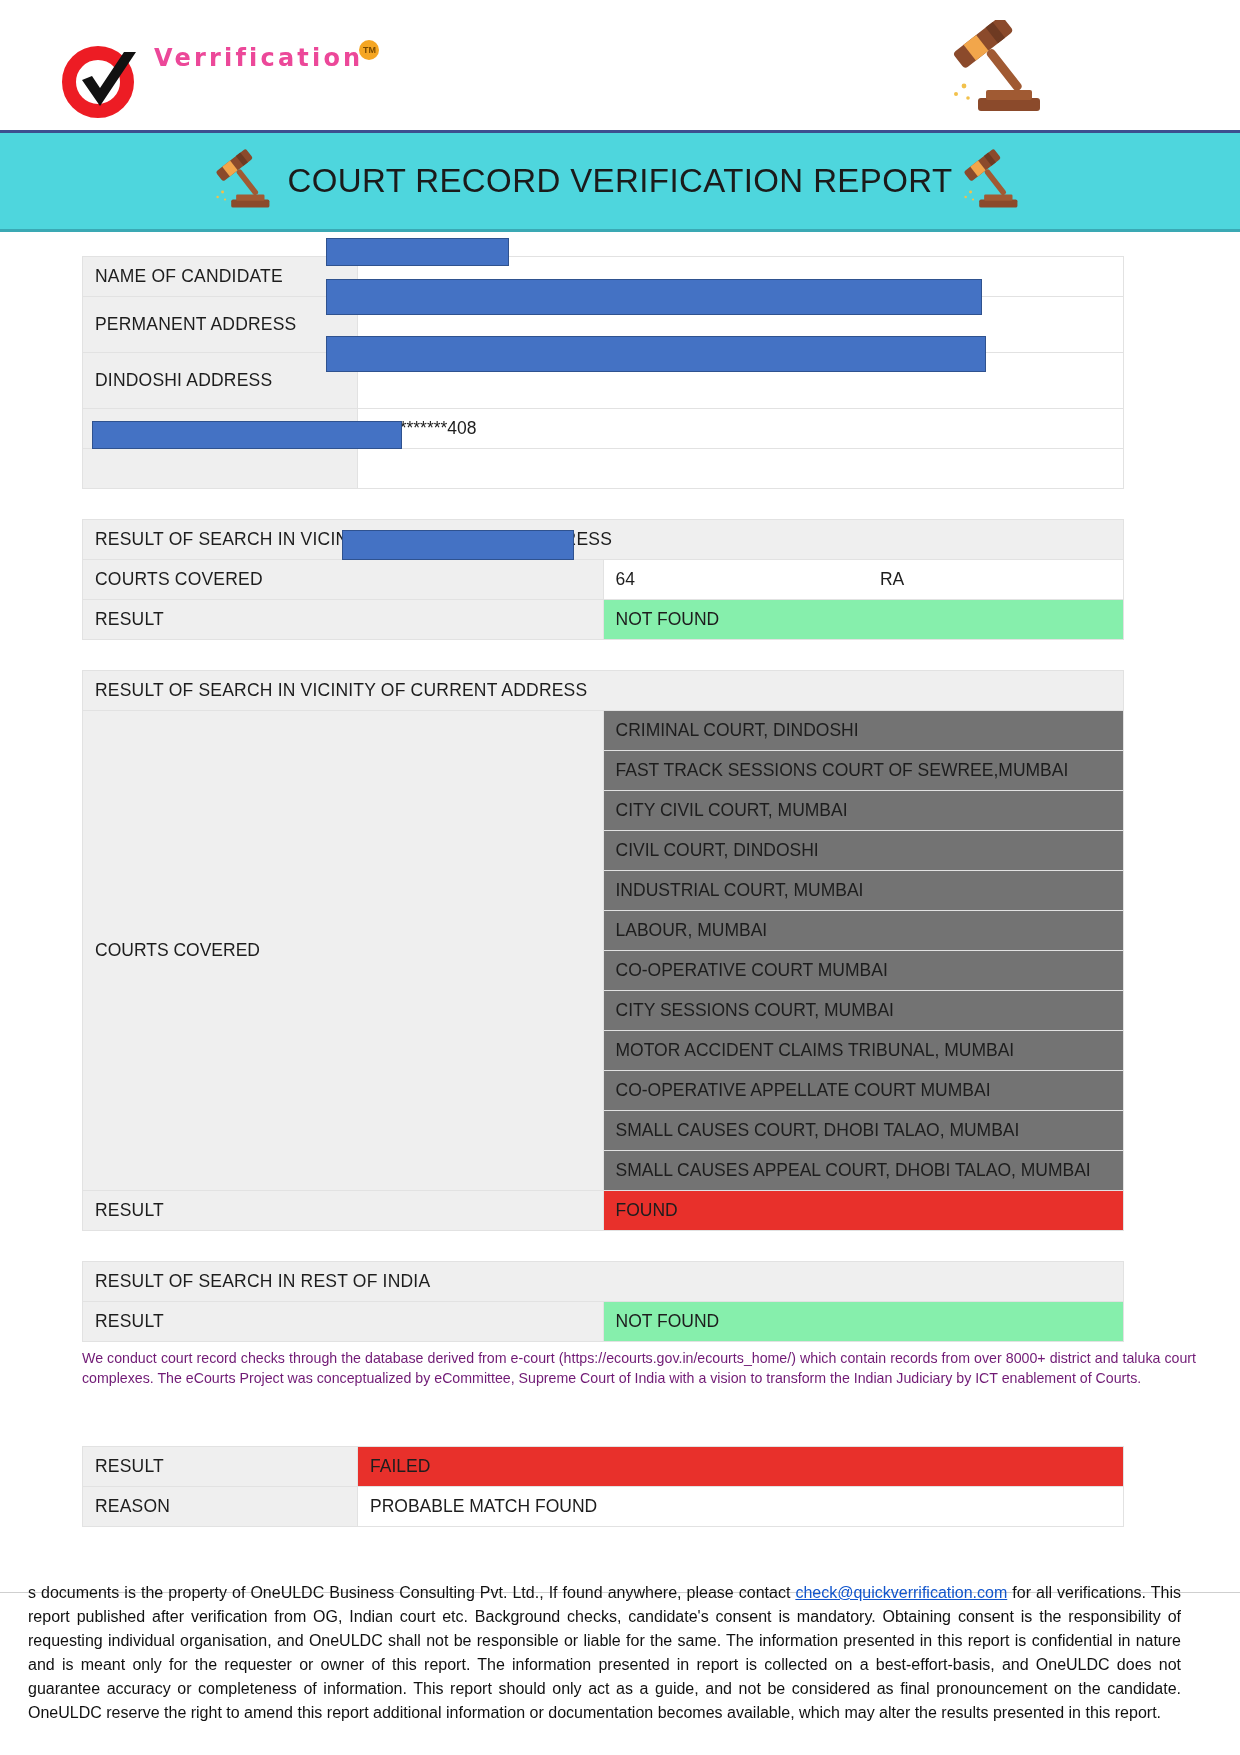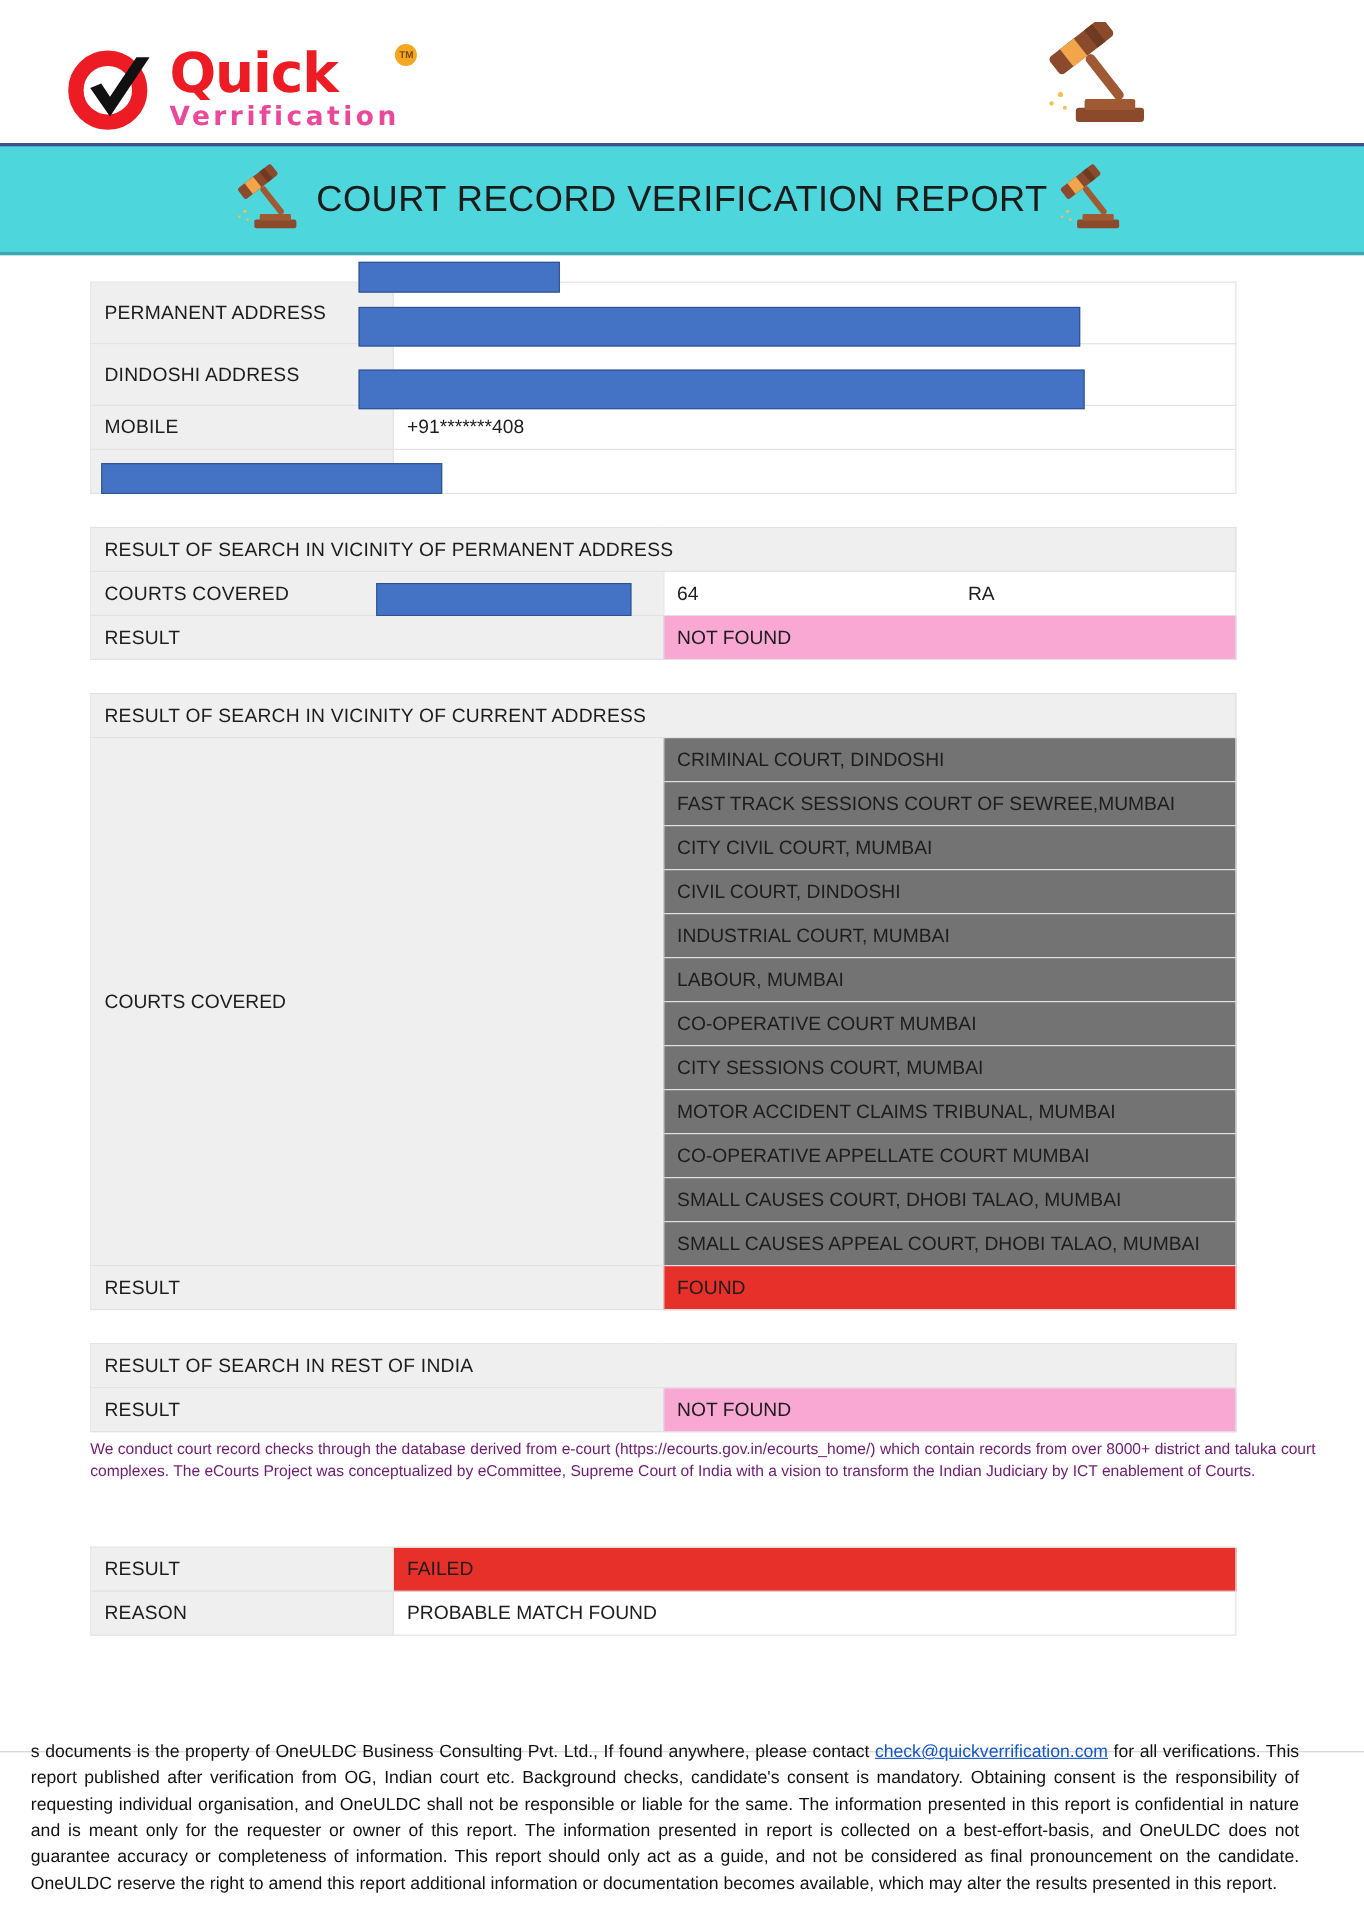--- a/index.html
+++ b/index.html
@@ -131,21 +131,21 @@
     letter-spacing: .2px;
   }
   .sect-head td {
     background: #efefef;
     font-weight: bold;
     font-size: 17px;
     padding: 11px 12px;
     letter-spacing: .2px;
   }
   .val { background: #ffffff; }
-  .res-green { background: #f9a8d4; color: #111; font-size: 17.5px; }
+  .res-green { background: #86efac; color: #111; font-size: 17.5px; }
   .res-red   { background: #e8302b; color: #111; font-size: 17.5px; }
   .court-cell { background: #737373; font-size: 17.5px; padding: 9px 12px; }
   .courts-lbl {
     background: #efefef;
     font-weight: bold;
     font-size: 17px;
     vertical-align: middle;
     text-align: left;
   }
   .gap-24 { height: 24px; }
@@ -208,21 +208,20 @@
 
   <div class="logo-strip">
     <div class="logo">
       <div class="logo-mark">
         <div class="ring"></div>
         <svg class="tick" viewBox="0 0 62 66">
           <path d="M4 30 L22 56 L58 2 L46 2 L22 38 L14 26 Z" fill="#111111"></path>
         </svg>
       </div>
       <div class="logo-text">
-        <div class="logo-quick">Quick</div>
         <div class="logo-verif">Verrification</div>
         <div class="logo-tm">TM</div>
       </div>
     </div>
 
     <div class="gavel-top">
       <svg width="120" height="96" viewBox="0 0 120 96">
         <g transform="rotate(-38 60 48)">
           <rect x="30" y="6" width="62" height="20" rx="4" fill="#8b4a2b"></rect>
           <rect x="44" y="6" width="16" height="20" fill="#f2a64b"></rect>
@@ -273,20 +272,24 @@
       </g>
     </svg>
   </div>
 
   <div class="gap-24"></div>
 
   <div class="wrap">
     <table class="rt">
       <tbody>
         <tr>
+          <td class="lbl">NAME OF CANDIDATE</td>
+          <td class="val">&nbsp;</td>
+        </tr>
+        <tr>
           <td class="lbl">PERMANENT ADDRESS</td>
           <td class="val" style="height:56px;">
             <span class="ghost">&nbsp;</span>
           </td>
         </tr>
         <tr>
           <td class="lbl">DINDOSHI ADDRESS</td>
           <td class="val" style="height:56px;">
             <span class="ghost">&nbsp;</span>
           </td>

